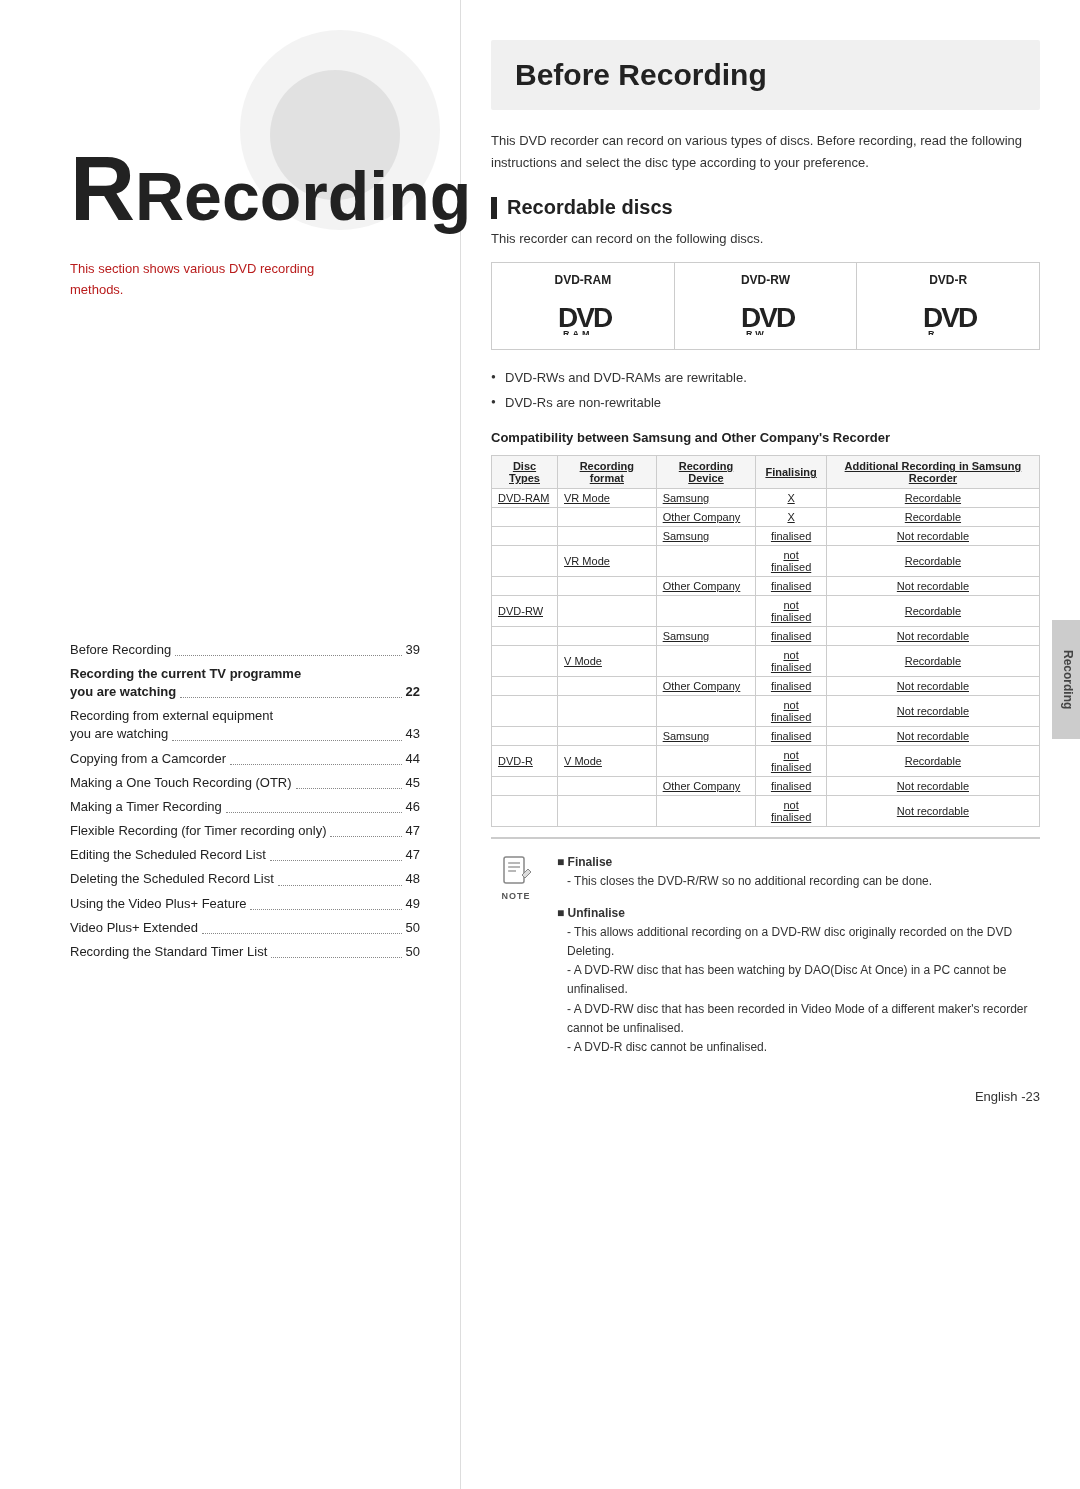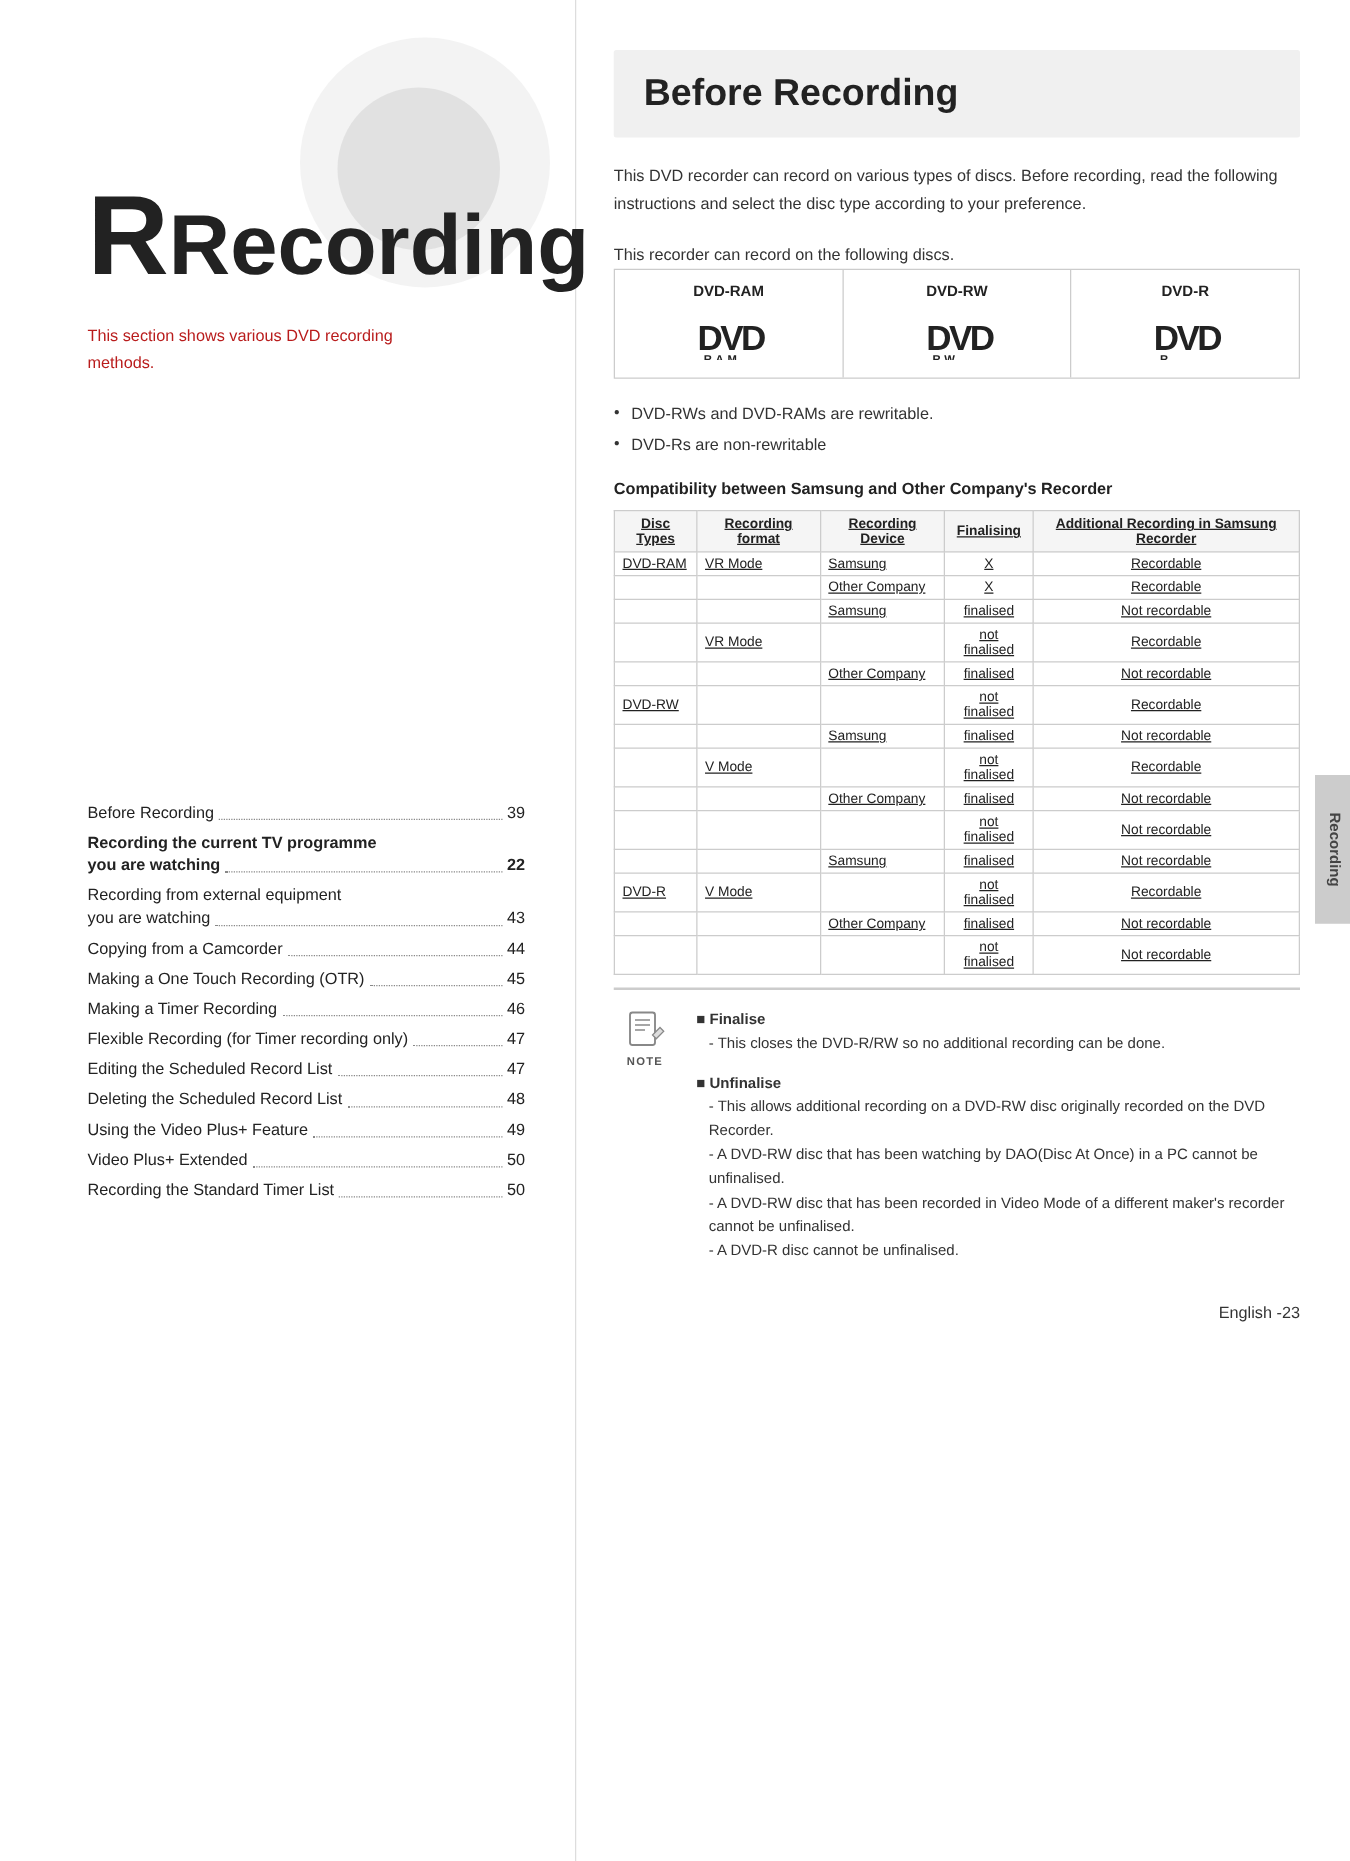--- a/index.html
+++ b/index.html
@@ -146,21 +146,21 @@
       width: 6px;
       height: 22px;
       background: #222;
       margin-right: 10px;
       display: inline-block;
     }
 
     .discs-description {
       font-size: 13px;
       color: #333;
-      margin-bottom: 4px;
+      margin-bottom: 16px;
     }
 
     
     .dvd-types-table {
       display: flex;
       border: 1px solid #ccc;
       margin-bottom: 18px;
       width: 100%;
     }
     .dvd-type-cell {
@@ -399,20 +399,24 @@
   </div>
 
   <div class="right-panel">
 
     <div class="before-recording-section">
       <div class="before-recording-title">Before Recording</div>
     </div>
 
     <p class="intro-text">This DVD recorder can record on various types of discs. Before recording, read the following instructions and select the disc type according to your preference.</p>
 
+    <div class="section-heading">
+      <span class="section-heading-bar"></span>
+      <span>Recordable discs</span>
+    </div>
 
     <p class="discs-description">This recorder can record on the following discs.</p>
 
     <div class="dvd-types-table">
 
     <div class="dvd-type-cell">
           <div class="dvd-type-label">DVD-RAM</div>
           <span class="dvd-logo"><svg width="60" height="40" viewBox="0 0 60 40" xmlns="http://www.w3.org/2000/svg">
     <text x="5" y="32" font-family="Arial Black, Arial" font-weight="900" font-size="28" fill="#222" letter-spacing="-2">DVD</text>
     <text x="10" y="42" font-family="Arial" font-size="9" fill="#222" letter-spacing="3">RAM</text>
@@ -569,21 +573,21 @@
         <span class="note-label">NOTE</span>
       </div>
       <div class="note-content">
 
       <div class="note-item">
             <div class="note-item-title">■ Finalise</div>
             <p class="note-item-text">- This closes the DVD-R/RW so no additional recording can be done.</p>
           </div>
           <div class="note-item">
             <div class="note-item-title">■ Unfinalise</div>
-            <p class="note-item-text">- This allows additional recording on a DVD-RW disc originally recorded on the DVD Recorder.</p>
+            <p class="note-item-text">- This allows additional recording on a DVD-RW disc originally recorded on the DVD Deleting.</p>
             <p class="note-item-text">- A DVD-RW disc that has been watching by DAO(Disc At Once) in a PC cannot be unfinalised.</p>
             <p class="note-item-text">- A DVD-RW disc that has been recorded in Video Mode of a different maker's recorder cannot be unfinalised.</p>
             <p class="note-item-text">- A DVD-R disc cannot be unfinalised.</p>
           </div>
         </div>
     </div>
 
     <div class="page-number">English -23</div>
 
   </div>

